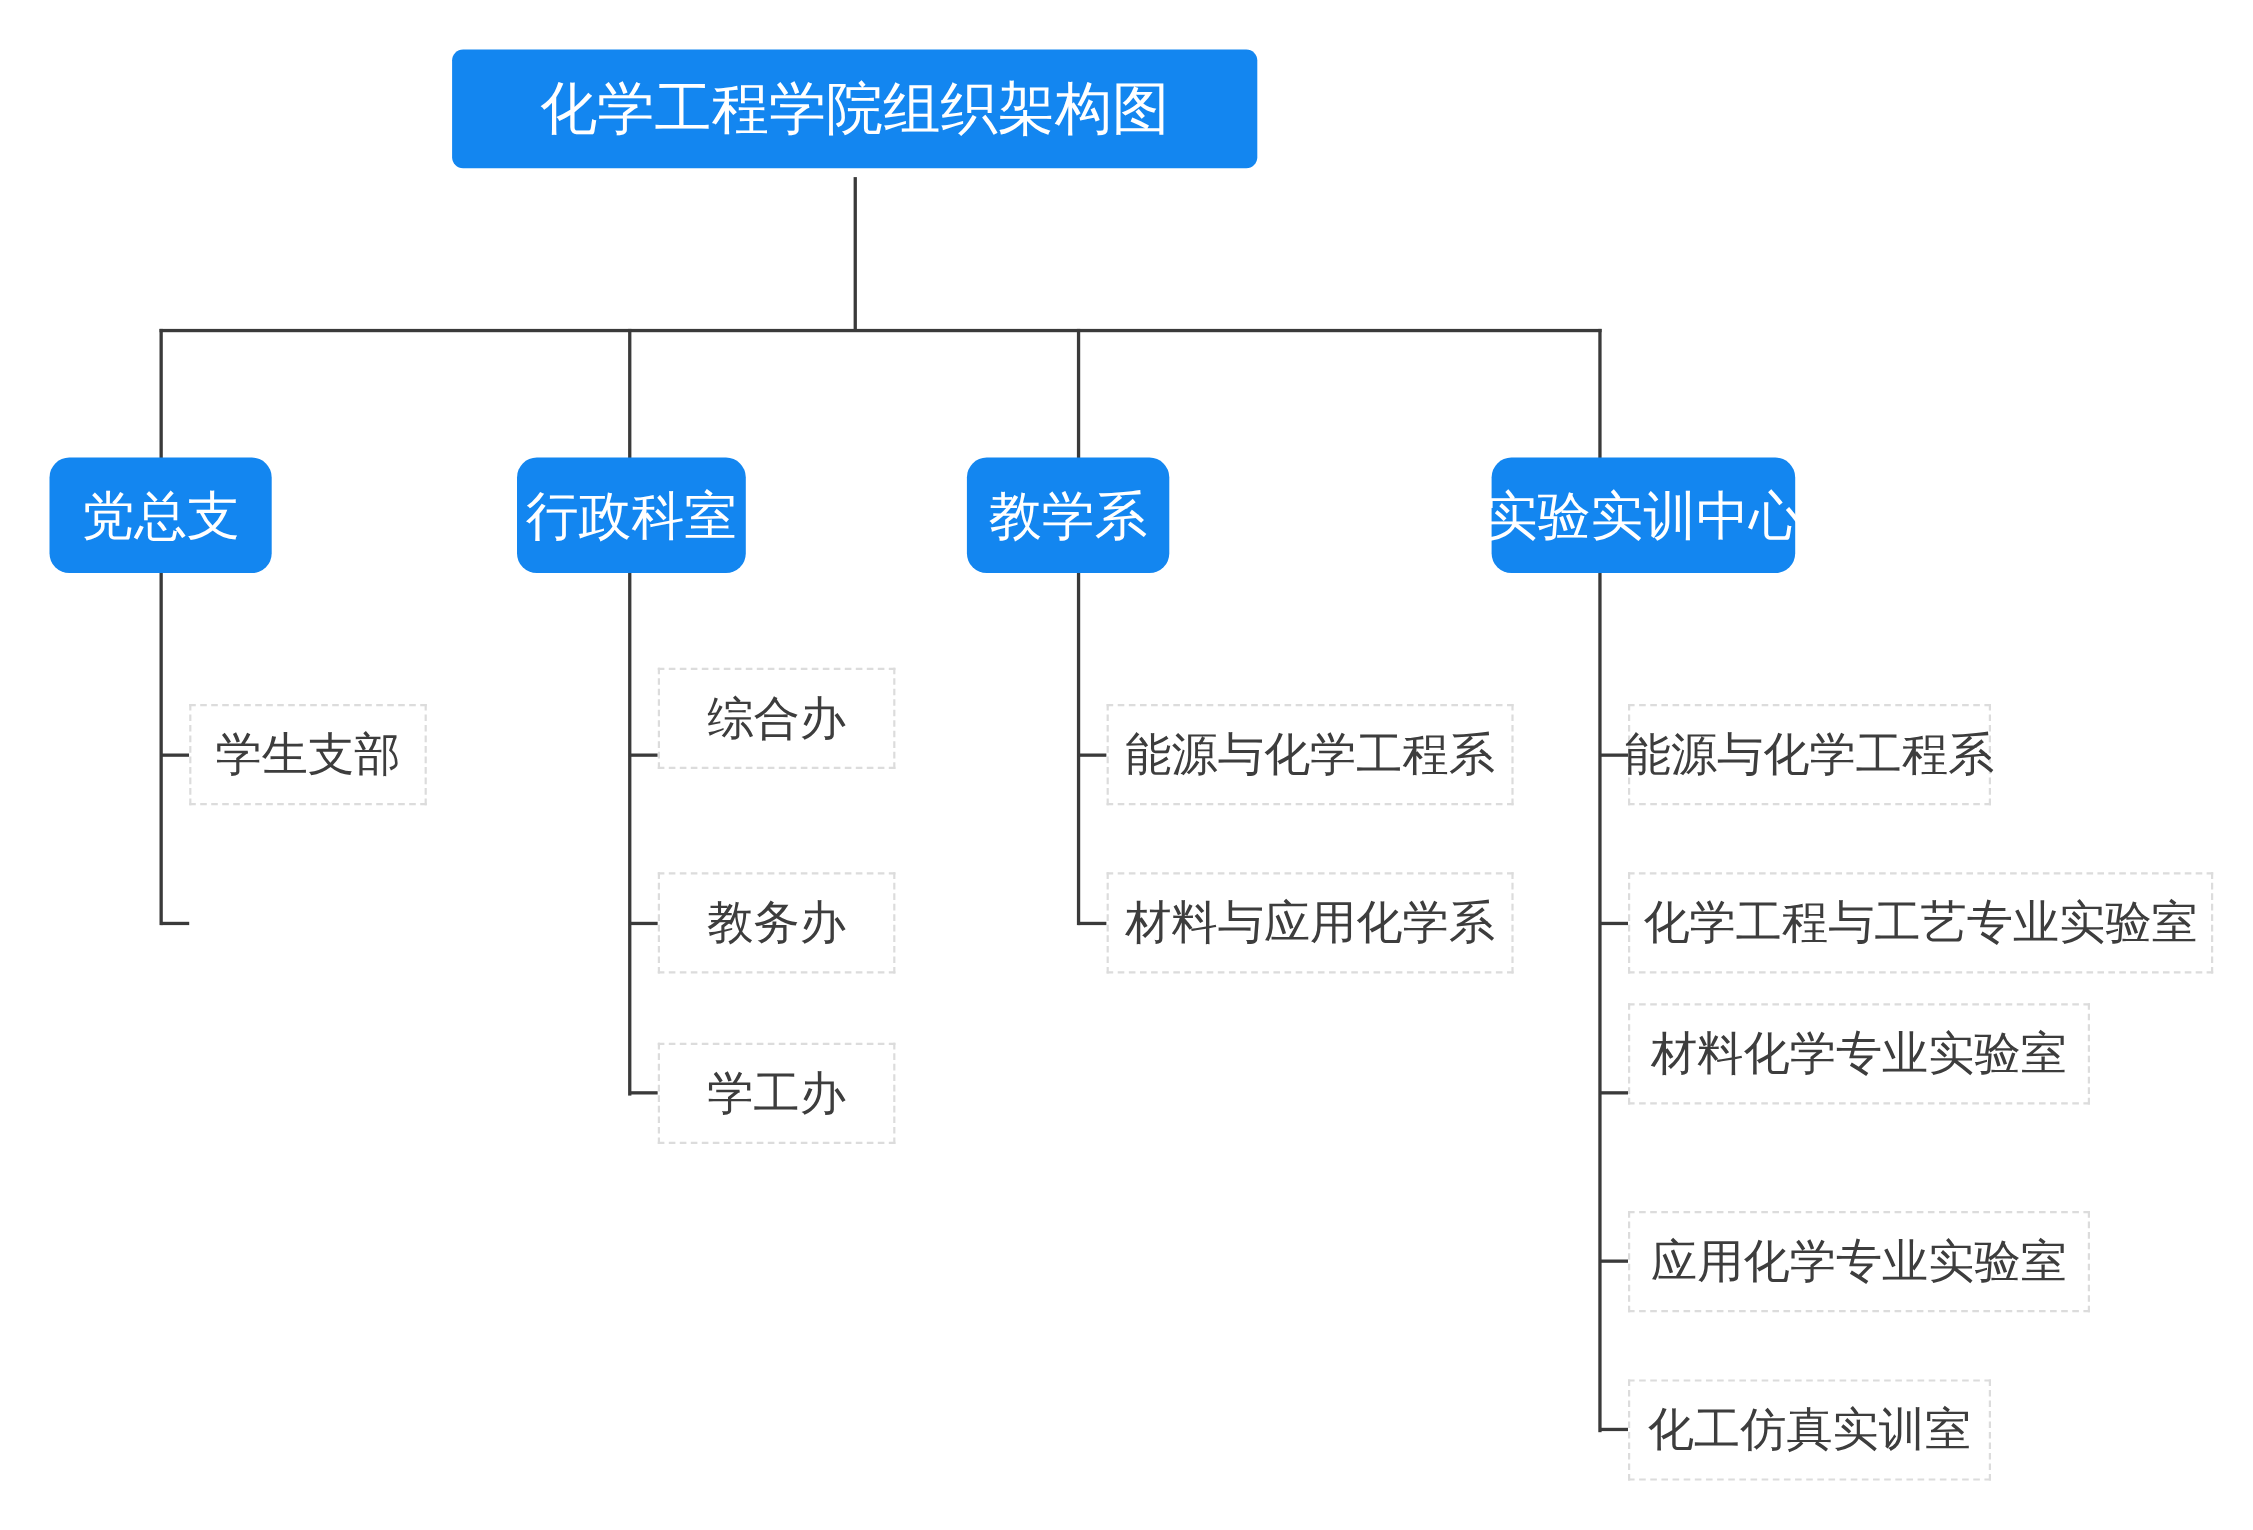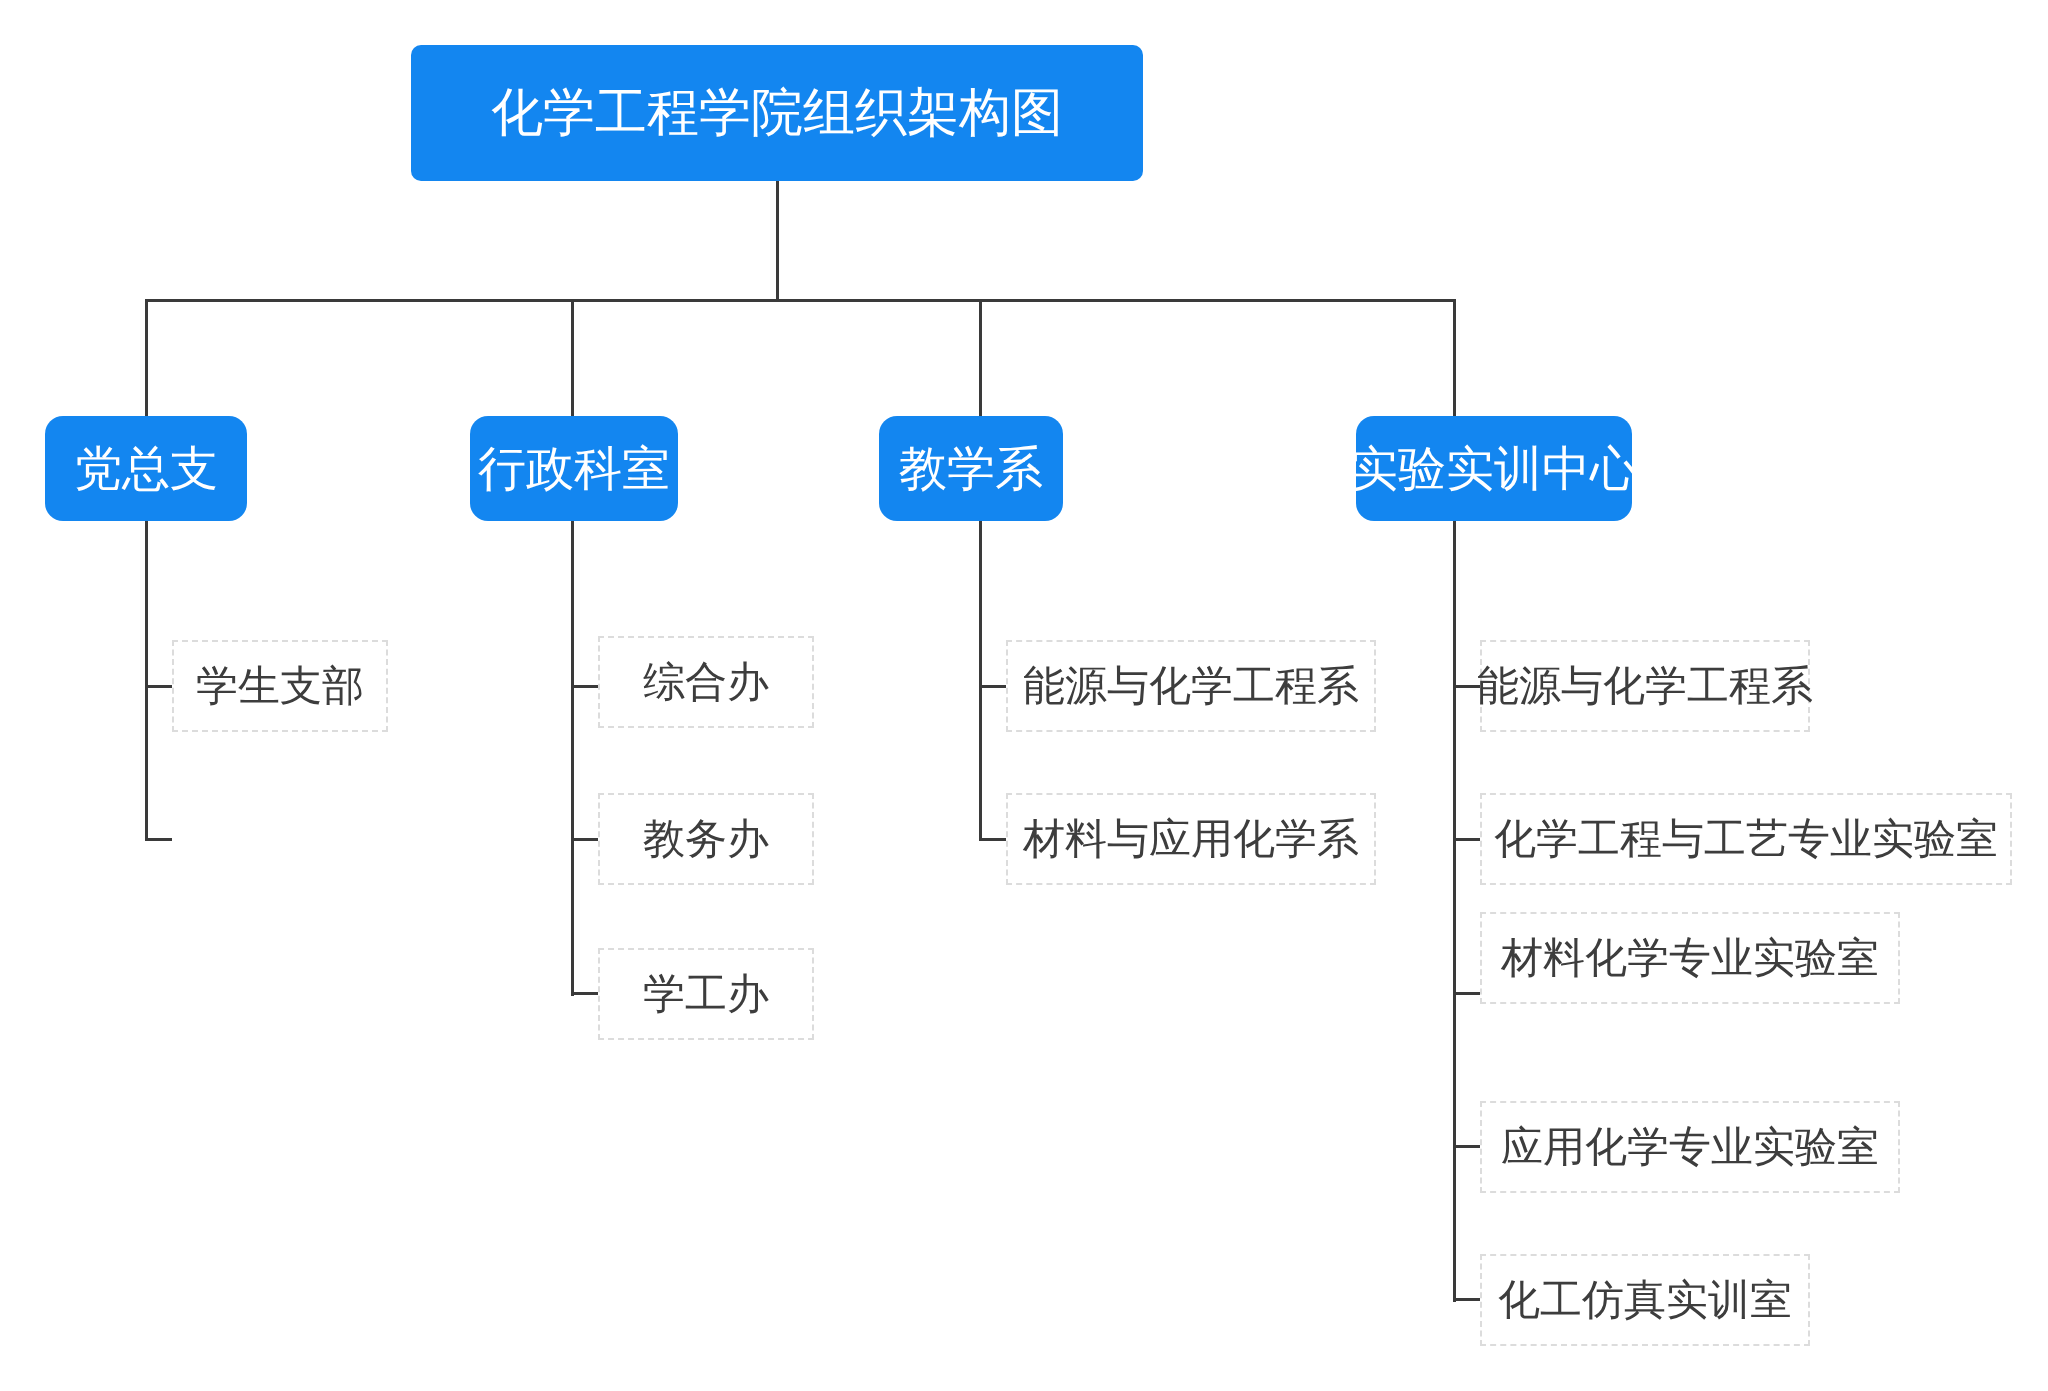--- a/index.html
+++ b/index.html
@@ -21,21 +21,21 @@
   .line{position:absolute;background:var(--line);}
   .node{
     position:absolute;
     display:flex;align-items:center;justify-content:center;
     box-sizing:border-box;
     white-space:nowrap;
   }
   .root-node{
     background:var(--accent);color:var(--node-text);
     border-radius:10px;font-size:52px;
-    height:136px;top:45px;
+    height:108px;top:45px;
   }
   .branch-node{
     background:var(--accent);color:var(--node-text);
     border-radius:18px;font-size:48px;
     height:105px;top:416px;
   }
   .child-node{
     background:var(--background);color:var(--child-text);
     border:2px dashed var(--child-border);
     font-size:42px;height:92px;
@@ -77,21 +77,21 @@
 
   <div class="node root-node" style="left:411px;width:732px">化学工程学院组织架构图</div>
 
   <div class="node branch-node" style="left:45px;width:202px">党总支</div>
   <div class="node branch-node" style="left:470px;width:208px">行政科室</div>
   <div class="node branch-node" style="left:879px;width:184px">教学系</div>
   <div class="node branch-node" style="left:1356px;width:276px">实验实训中心</div>
 
   <div class="node child-node" style="left:172px;top:640px;width:216px">学生支部</div>
 
-  <div class="node child-node" style="left:598px;top:636px;width:216px">综合办</div>
+  <div class="node child-node" style="left:598px;top:607px;width:216px">综合办</div>
   <div class="node child-node" style="left:598px;top:793px;width:216px">教务办</div>
   <div class="node child-node" style="left:598px;top:948px;width:216px">学工办</div>
 
   <div class="node child-node" style="left:1006px;top:640px;width:370px">能源与化学工程系</div>
   <div class="node child-node" style="left:1006px;top:793px;width:370px">材料与应用化学系</div>
 
   <div class="node child-node" style="left:1480px;top:640px;width:330px">能源与化学工程系</div>
   <div class="node child-node" style="left:1480px;top:793px;width:532px">化学工程与工艺专业实验室</div>
   <div class="node child-node" style="left:1480px;top:912px;width:420px">材料化学专业实验室</div>
   <div class="node child-node" style="left:1480px;top:1101px;width:420px">应用化学专业实验室</div>

